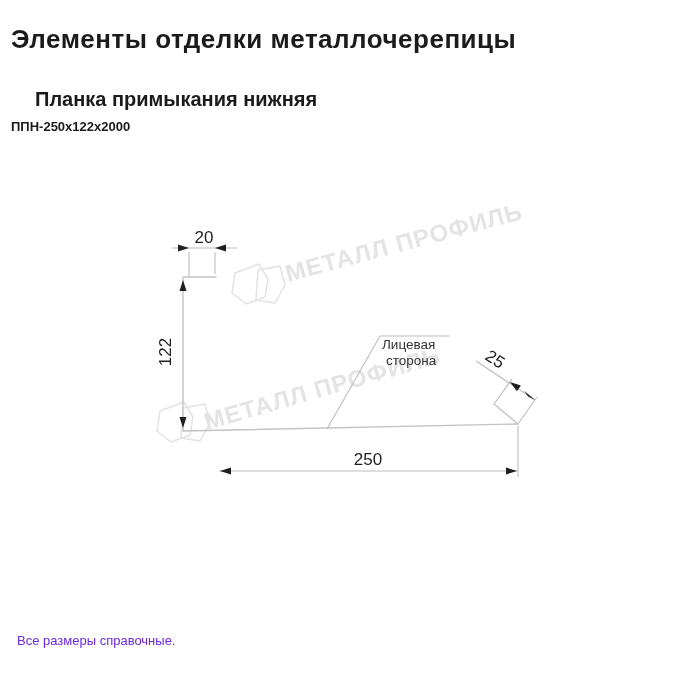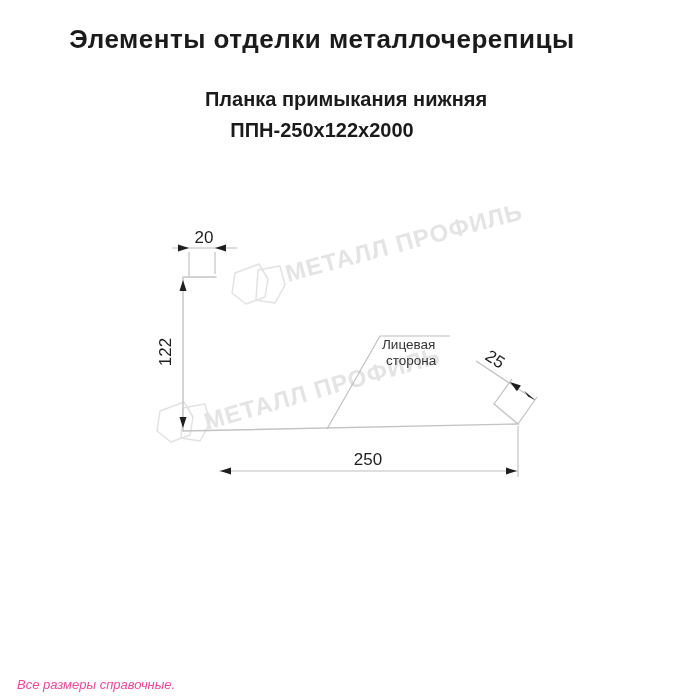--- a/index.html
+++ b/index.html
@@ -1,22 +1,22 @@
 <!DOCTYPE html>
 <html><head>
 <meta charset="utf-8">
 <style>
   html,body{margin:0;padding:0;width:700px;height:700px;background:#fff;overflow:hidden;
     font-family:"Liberation Sans","DejaVu Sans",sans-serif;}
   .stage{position:relative;width:700px;height:700px;background:#fff;}
-  .hdr{position:absolute;left:0;width:644px;text-align:center;color:#1b1b1b;font-weight:bold;}
+  .hdr{position:absolute;left:11px;width:644px;color:#1b1b1b;font-weight:bold;}
   #title{top:24px;font-size:26px;letter-spacing:.5px;}
   #pname{top:88px;font-size:20px;padding-left:24px;}
-  #pcode{top:119px;font-size:20px;}
-  .foot{position:absolute;left:17px;top:676px;font-size:13px;color:#ec4899;line-height:18px;font-weight:normal;font-style:italic;}
+  #pcode{top:119px;font-size:13px;}
+  .foot{position:absolute;left:17px;top:632px;font-size:13px;color:#6d28d9;line-height:18px;font-weight:normal;}
   svg{position:absolute;left:0;top:0;}
   .prof{stroke:#c3c3c3;stroke-width:1.4;fill:none;stroke-linecap:round;}
   .dimln{stroke:#bdbdbd;stroke-width:1.1;fill:none;}
   .arr{fill:#1f1f1f;stroke:none;}
   .dimtxt{fill:#1f1f1f;font-size:17px;font-family:"Liberation Sans","DejaVu Sans",sans-serif;}
   .lbltxt{fill:#333;font-size:13.5px;font-family:"Liberation Sans","DejaVu Sans",sans-serif;}
   .wmtxt{fill:#e4e4e4;font-size:24px;font-weight:bold;letter-spacing:1px;
     font-family:"Liberation Sans","DejaVu Sans",sans-serif;}
   .wmshape{stroke:#e2e2e2;stroke-width:1.5;fill:none;stroke-linejoin:round;}
 </style>

